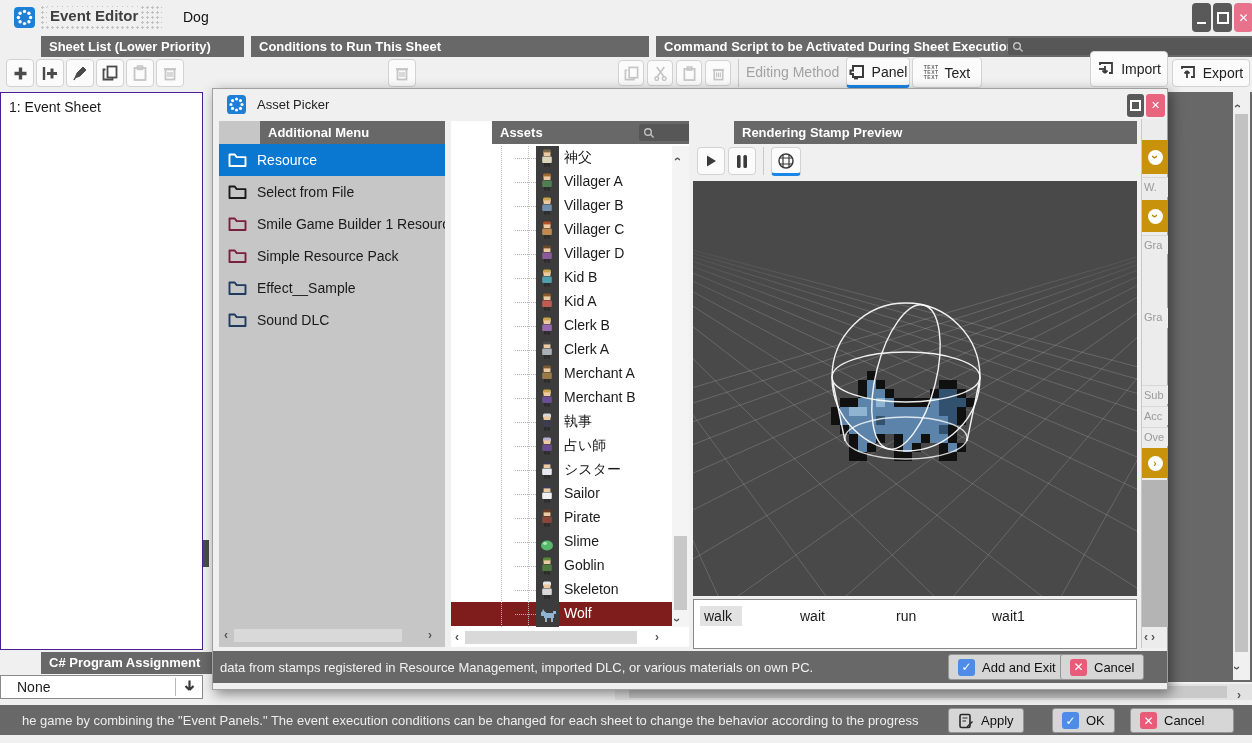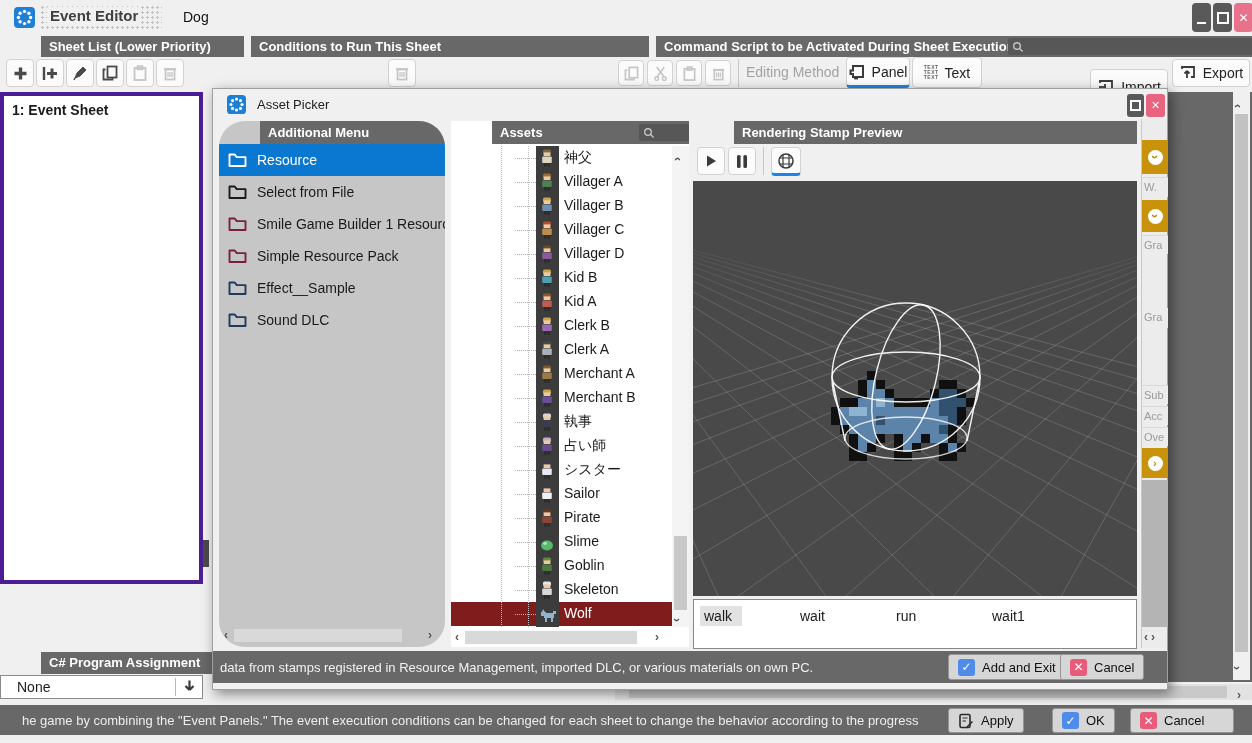--- a/index.html
+++ b/index.html
@@ -168,37 +168,37 @@
   <span class="btn-label">Panel</span>
 </div>
 <div class="abs btn" style="left:912px;top:57px;width:70px;height:31px;">
   <span class="texticon">
     <span>TEXT</span>
       <span>TEXT</span>
       <span>TEXT</span>
   </span>
   <span class="btn-label">Text</span>
 </div>
-<div class="abs btn" style="left:1090px;top:69px;width:78px;height:36px;">
+<div class="abs btn" style="left:1090px;top:51px;width:78px;height:36px;">
   <svg width="18" height="17" viewBox="0 0 18 17">
       <path d="M3 4 V2 H15 V12 H12" fill="none" stroke="#3a3a3a" stroke-width="1.8"></path>
       <path d="M8 5 V12 M8 12 L5.5 9.5 M8 12 L10.5 9.5" stroke="#3a3a3a" stroke-width="1.8" fill="none"></path>
       <path d="M2 8 H8" stroke="#3a3a3a" stroke-width="1.8"></path>
     </svg>
   <span class="btn-label">Import</span>
 </div>
 <div class="abs btn" style="left:1172px;top:59px;width:78px;height:28px;">
   <svg width="18" height="17" viewBox="0 0 18 17">
       <path d="M3 4 V2 H15 V12 H12" fill="none" stroke="#3a3a3a" stroke-width="1.8"></path>
       <path d="M8 13 V6 M8 6 L5.5 8.5 M8 6 L10.5 8.5" stroke="#3a3a3a" stroke-width="1.8" fill="none"></path>
     </svg>
   <span class="btn-label">Export</span>
 </div>
 
-<div class="abs" style="left:0;top:92px;width:203px;height:492px;background:#fff;border:4px solid #4c1d95;box-sizing:border-box;font-weight:bold;">
+<div class="abs" style="left:0;top:92px;width:203px;height:558px;background:#fff;border:1px solid #4c1d95;box-sizing:border-box;">
   <div style="padding:6px 0 0 8px;font-size:14px;color:#1a1a1a;">1: Event Sheet</div>
 </div>
 <div class="abs" style="left:203px;top:540px;width:6px;height:27px;background:#4a4a4a;z-index:1;"></div>
 <div class="abs hdr" style="left:0;top:652px;width:203px;height:22px;line-height:22px;">C# Program Assignment</div>
 <div class="abs" style="left:0;top:675px;width:203px;height:24px;background:#fff;border:1px solid #8a8a8a;box-sizing:border-box;display:flex;align-items:center;">
   <span style="flex:1;padding-left:16px;font-size:14px;color:#1a1a1a;">None</span>
   <span style="width:26px;border-left:1px solid #b8b8b8;text-align:center;">
     <svg width="13" height="13" viewBox="0 0 13 13">
         <path d="M6.5 1.5 V10 M6.5 11 L2.5 7 M6.5 11 L10.5 7" stroke="#3a3a3a" stroke-width="2.2" fill="none"></path>
       </svg></span>
@@ -231,21 +231,21 @@
         <circle cx="4.4" cy="10.5" r="1.7"></circle>
         <circle cx="6.1" cy="6.2" r="1.7"></circle>
       </g>
   </svg>
   <div class="abs" style="left:44px;top:8px;font-size:13px;color:#222;">Asset Picker</div>
   <div class="abs" style="left:914px;top:5px;width:17px;height:23px;background:#595959;border-radius:3px;display:flex;align-items:center;justify-content:center;">
       <div style="width:7px;height:7px;border:2px solid #fff;"></div>
     </div>
   <div class="abs" style="left:933px;top:5px;width:19px;height:23px;background:#e8647f;border-radius:3px;color:#fff;font-weight:bold;font-size:11px;display:flex;align-items:center;justify-content:center;">✕</div>
 
-  <div class="abs" style="left:6px;top:32px;width:226px;height:526px;background:#c6c6c6;overflow:hidden;border-radius:26px;">
+  <div class="abs" style="left:6px;top:32px;width:226px;height:526px;background:#c6c6c6;overflow:hidden;">
     <div class="hdr" style="height:23px;line-height:23px;">Additional Menu</div>
     <div id="menu-items">
         <div class="menu-item sel">
           <svg width="19" height="16" viewBox="0 0 19 16" style="flex:0 0 auto;">
             <path d="M1.5 2.5 h5.2 l2 2.6 h8.8 V14 H1.5 Z" fill="none" stroke="#ffffff" stroke-width="1.9" stroke-linejoin="round"></path>
           </svg>
           <span>Resource</span>
         </div>
         <div class="menu-item">
           <svg width="19" height="16" viewBox="0 0 19 16" style="flex:0 0 auto;">

